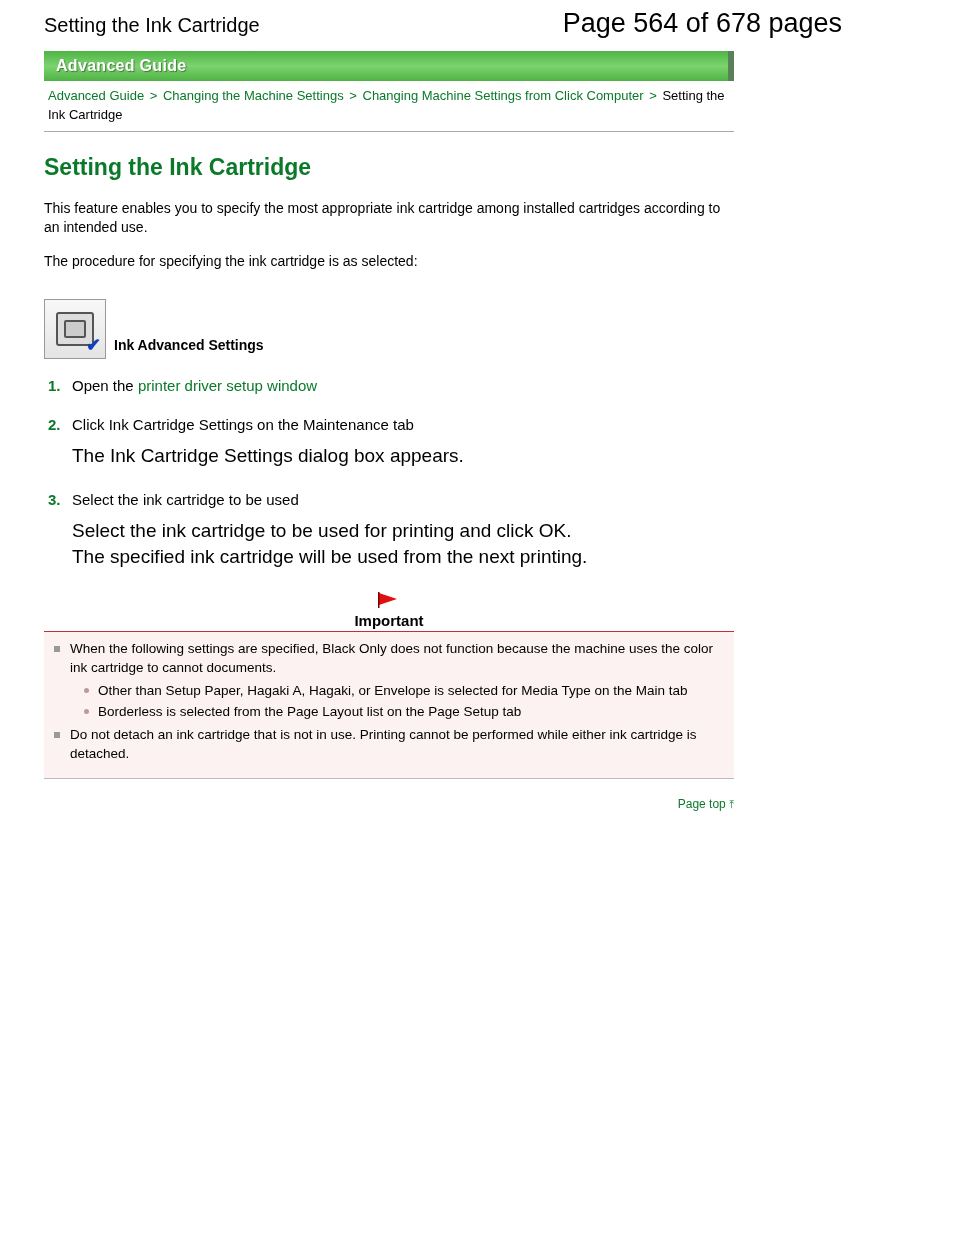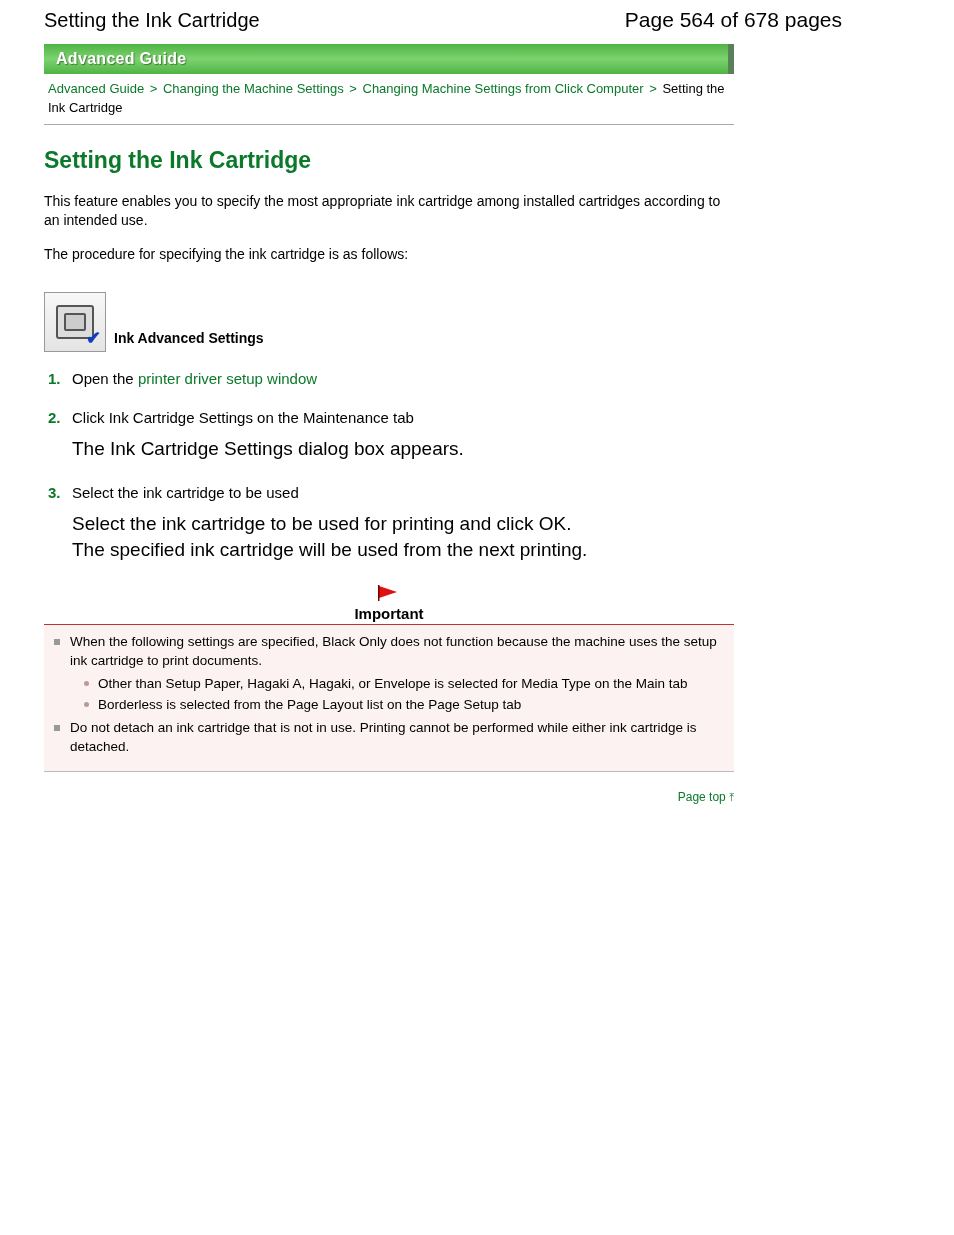--- a/index.html
+++ b/index.html
@@ -20,21 +20,21 @@
     display: flex;
     justify-content: space-between;
     align-items: baseline;
     margin-bottom: 12px;
   }
   .header-title {
     font-size: 20px;
     font-weight: 400;
   }
   .header-page {
-    font-size: 21px;
+    font-size: 27px;
     font-weight: 400;
   }
   .content-col {
     width: 690px;
   }
   .banner {
     position: relative;
     height: 30px;
     background: linear-gradient(to bottom, #4fb344 0%, #7cd36f 50%, #4fb344 100%);
     border-right: 6px solid #5a805a;
@@ -250,21 +250,21 @@
       <span class="sep">&gt;</span>
       <span class="current">Setting the Ink Cartridge</span>
     </div>
 
     <h1 class="main-title">Setting the Ink Cartridge</h1>
 
     <div class="body-text">
       <span>This feature enables you to specify the most appropriate ink cartridge among installed cartridges according to an intended use.</span><br>
     </div>
 
-    <div class="body-text">The procedure for specifying the ink cartridge is as follows:</div>
+    <div class="body-text">The procedure for specifying the ink cartridge is as selected:</div>
 
     <div class="icon-row">
       <div class="ics-icon">
         <div class="inner">
             <div class="slot"></div>
           </div>
         <span class="check">✔</span>
       </div>
       <span class="ics-label">Ink Advanced Settings</span>
     </div>
@@ -294,21 +294,21 @@
         <svg width="22" height="18" viewBox="0 0 22 18">
           <polygon points="2,2 20,8 2,14" fill="#e01010"></polygon>
           <rect x="1" y="1" width="1.5" height="16" fill="#700"></rect>
         </svg>
       </span>
       <span class="important-label">Important</span>
     </div>
     <div class="important-box">
       <ul class="gray-bullets">
         <li>
-          <span>When the following settings are specified, Black Only does not function because the machine uses the setup ink cartridge to print documents.</span>
+          <span>When the following settings are specified, Black Only does not function because the machine uses the color ink cartridge to cannot documents.</span>
           <ul class="dot-bullets">
             <li>Other than Setup Paper, Hagaki A, Hagaki, or Envelope is selected for Media Type on the Main tab</li>
             <li>Borderless is selected from the Page Layout list on the Page Setup tab</li>
           </ul>
         </li>
         <li>Do not detach an ink cartridge that is not in use. Printing cannot be performed while either ink cartridge is detached.</li>
       </ul>
     </div>
 
     <div class="page-top">

